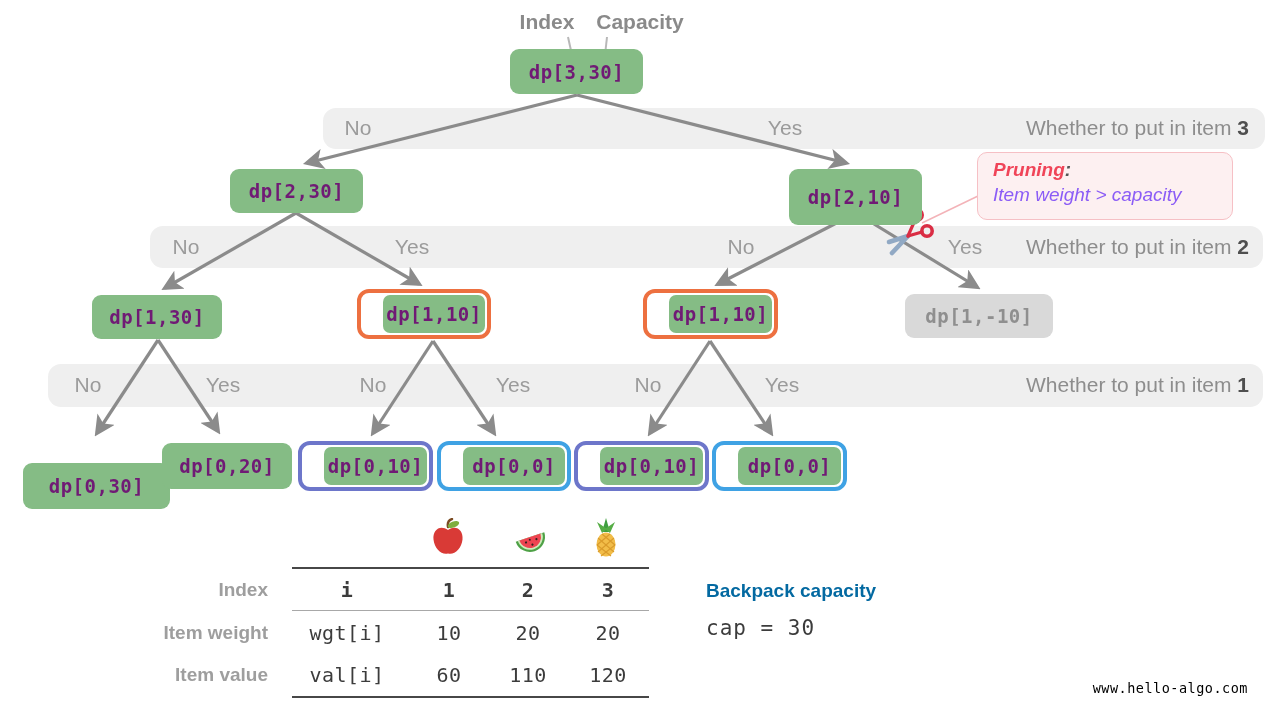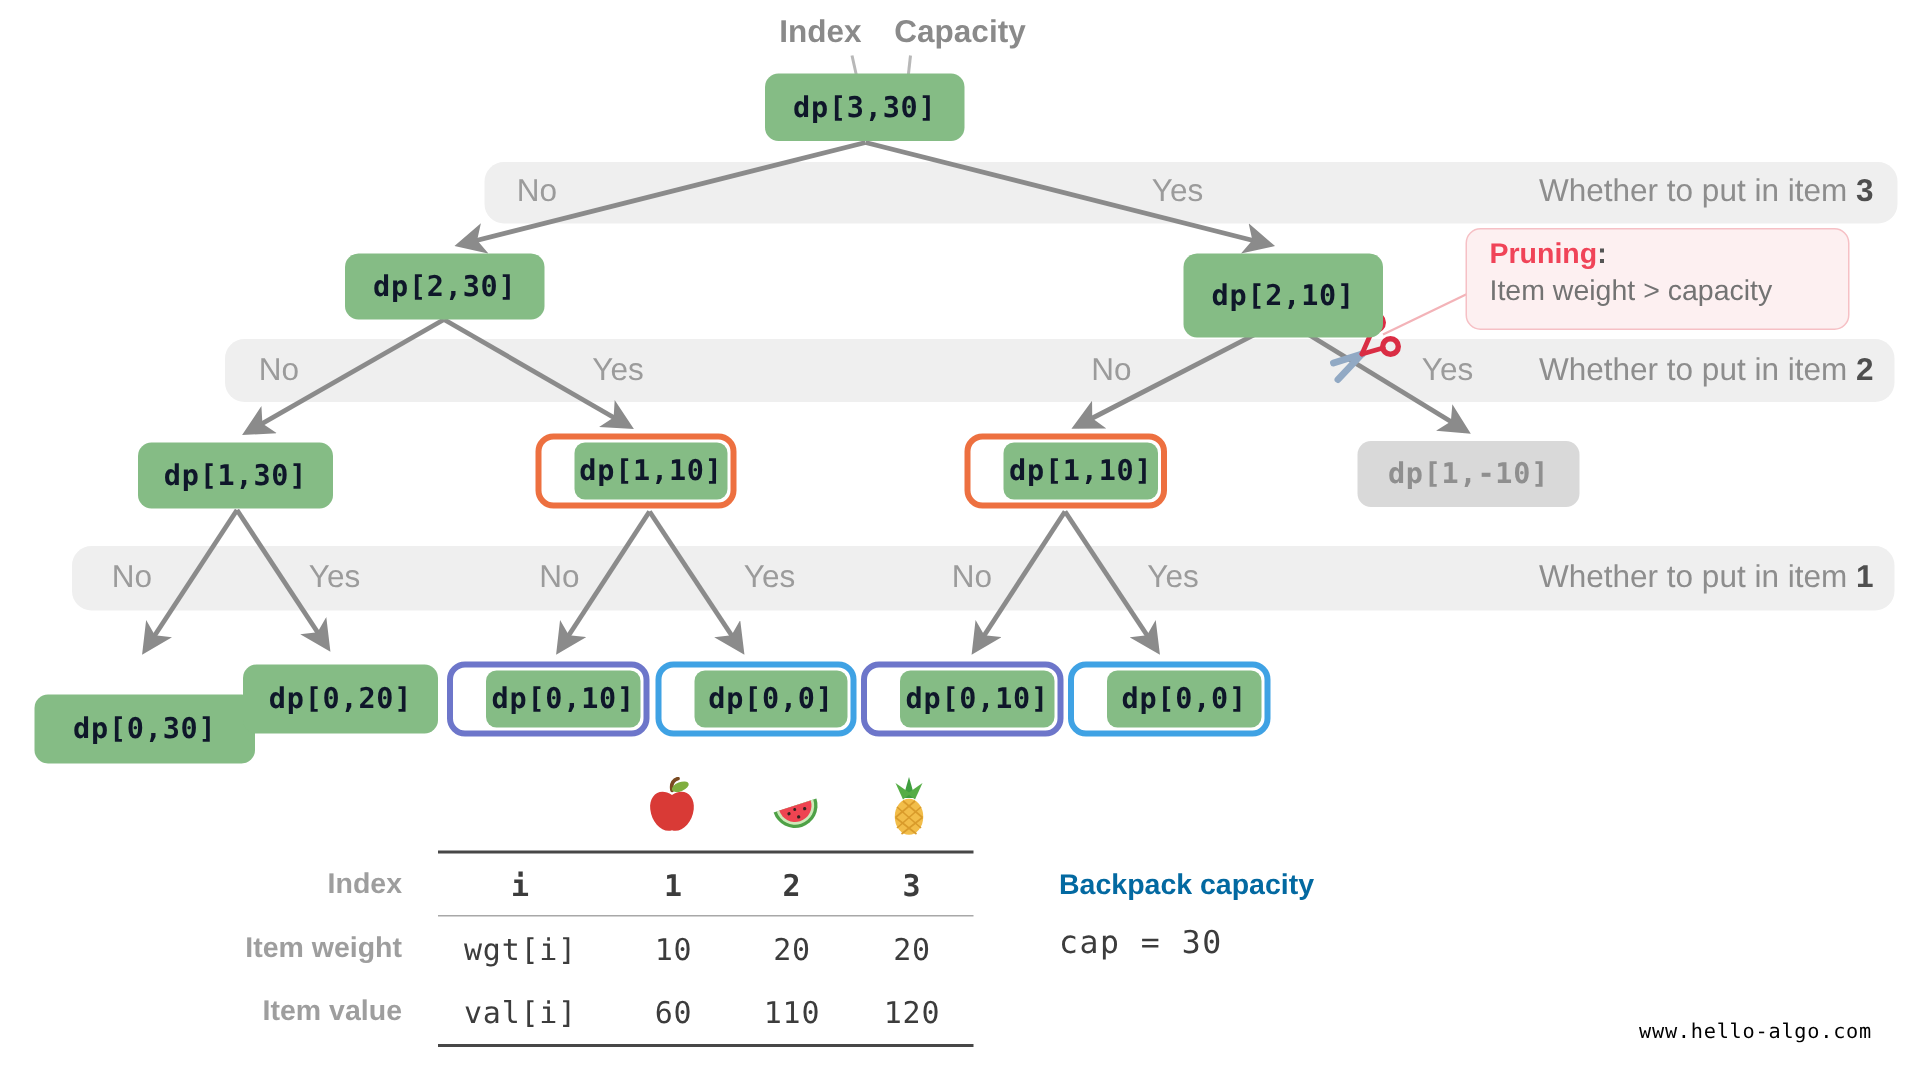--- a/index.html
+++ b/index.html
@@ -23,46 +23,46 @@
     font-size:21px;color:#8d8d8d;white-space:nowrap;
   }
   .bar-q b{color:#4f4f4f;font-weight:bold;}
 
   
   .node{
     position:absolute;display:flex;align-items:center;justify-content:center;
     font-family:"DejaVu Sans Mono",monospace;font-weight:bold;font-size:19px;
     letter-spacing:0.5px;border-radius:9px;white-space:nowrap;
   }
-  .green{background:#85bc85;color:#0f172a;}
+  .green{background:#85bc85;color:#701a75;}
   .gray{background:#d9d9d9;color:#8f8f8f;}
   .wrap{
     position:absolute;border-radius:12px;background:#ffffff;padding:2px;
     box-sizing:border-box;display:flex;
   }
   .wrap .node{position:relative;flex:1;border-radius:7px;margin-left:20px;}
   .wrap.orange{border:4px solid #ed7040;}
   .wrap.purple{border:4px solid #6d76ca;}
   .wrap.blue{border:4px solid #3fa2e4;}
 
   
   .top-label{
     position:absolute;transform:translateX(-50%);
     font-size:21px;font-weight:bold;color:#8a8a8a;white-space:nowrap;
   }
 
   
   .pruning-box{
     position:absolute;left:977px;top:152px;width:256px;height:68px;
     background:#fdf0f1;border:1.5px solid #f6c0c5;border-radius:10px;
-    box-sizing:border-box;padding:6px 0 0 15px;
+    box-sizing:border-box;padding:6px 0 0 15px;font-style:italic;
   }
   .pruning-title{font-size:19px;font-weight:bold;color:#f04458;}
   .pruning-colon{font-size:19px;font-weight:bold;color:#555555;}
-  .pruning-body{font-size:19px;color:#737373;margin-top:3px;}
+  .pruning-body{font-size:19px;color:#8b5cf6;margin-top:3px;}
 
   
   .tbl-rule{position:absolute;left:292px;width:357px;background:#474747;}
   .tbl-rule.mid{background:#a8a8a8;}
   .row-label{
     position:absolute;transform:translateY(-50%);right:1012px;
     font-size:19px;font-weight:bold;color:#9e9e9e;white-space:nowrap;text-align:right;
   }
   .mono-cell{
     position:absolute;transform:translate(-50%,-50%);

